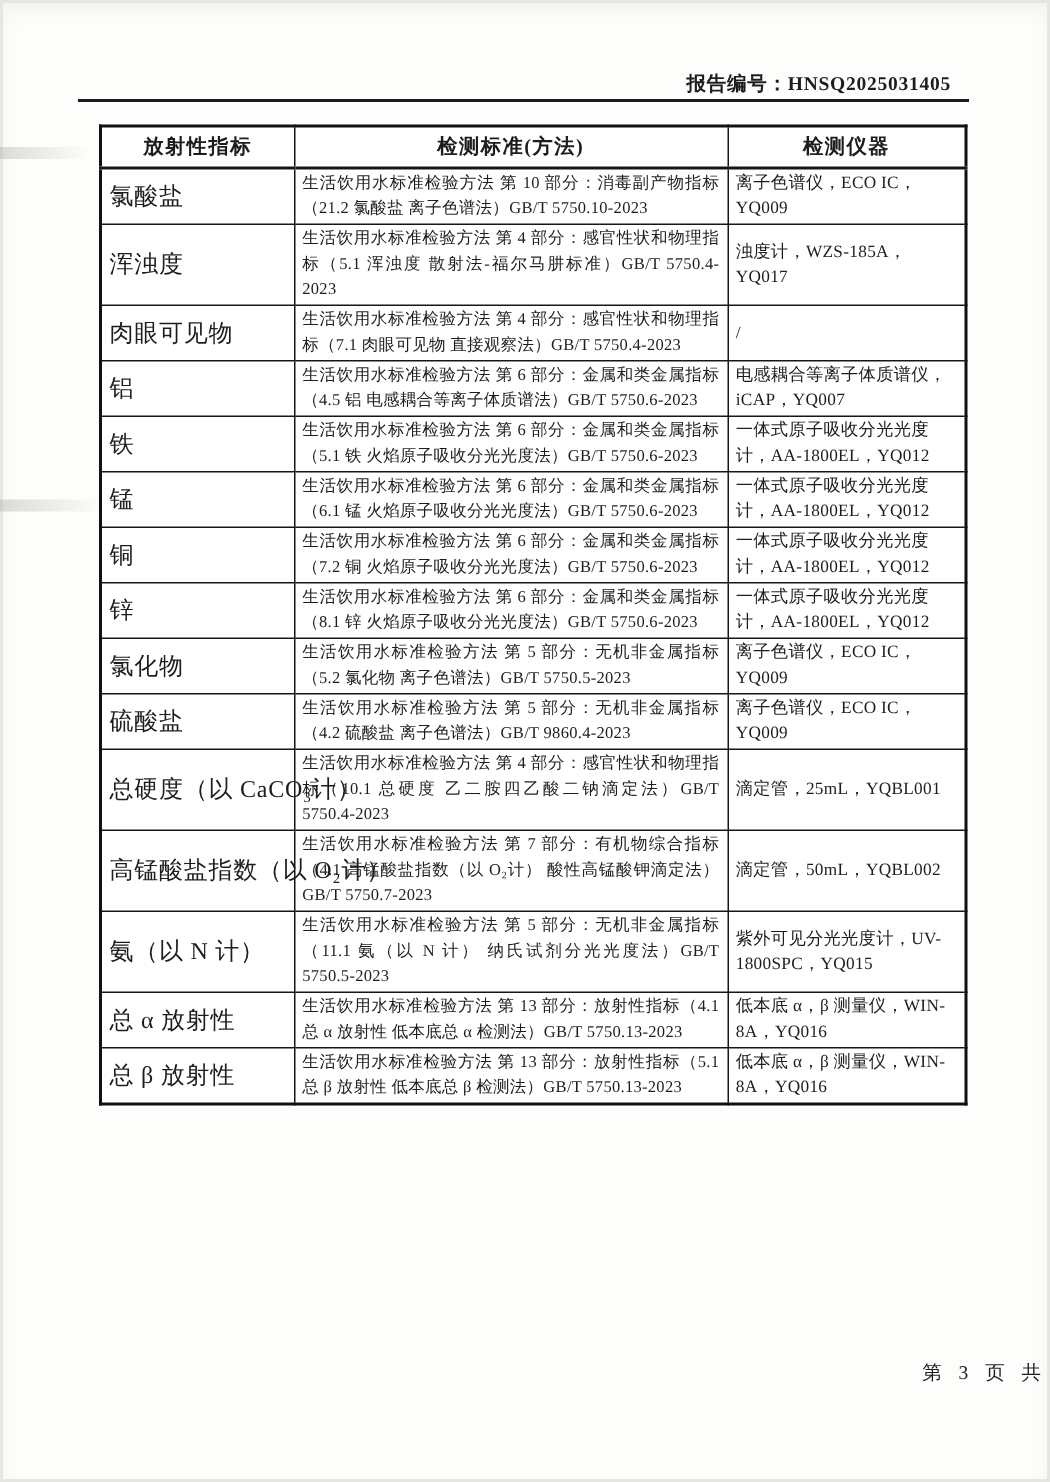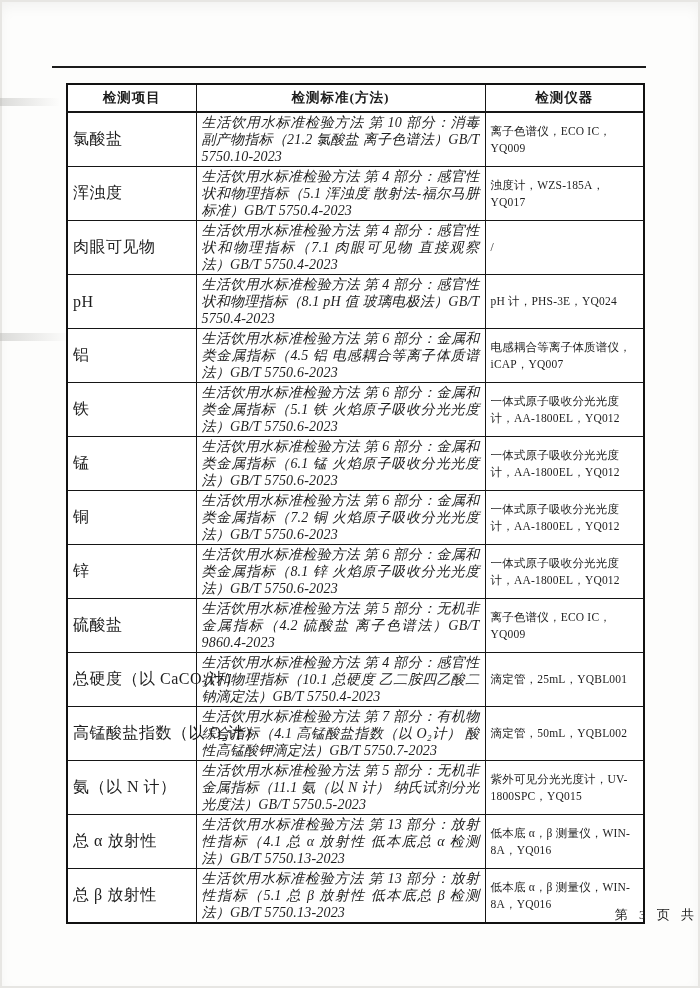--- a/index.html
+++ b/index.html
@@ -37,49 +37,50 @@
   table.report th{
     height:26px;font-size:13.5px;font-weight:bold;text-align:center;
     letter-spacing:1px;border-bottom-width:2px;padding:0;
   }
   table.report td{padding:1px 5px;vertical-align:middle;}
   td.c-item{
     text-align:left;font-size:16px;letter-spacing:.5px;white-space:nowrap;
     padding:1px 1px;
   }
   td.c-method{
-    font-size:14px;line-height:17px;text-align:justify;letter-spacing:.2px;font-style:italic;
+    font-size:11px;line-height:17px;text-align:justify;letter-spacing:.2px;
   }
   td.c-instr{
     font-size:11.5px;line-height:17px;letter-spacing:.2px;
   }
   tbody tr{height:37px;}
   .footer{
     position:absolute;left:0;top:906px;width:700px;text-align:right;
     font-size:13px;letter-spacing:4px;margin-left:40px;
   }
 </style>
 </head>
 <body>
 
 <div class="page">
   <div class="scan-smudge" style="top:98px;width:60px;"></div>
   <div class="scan-smudge" style="top:333px;width:70px;"></div>
 
+  <div class="report-no">报告编号：HNSQ2025031405</div>
   <div class="header-rule"></div>
 
   <table class="report">
     <colgroup>
       <col style="width:129px">
         <col style="width:289px">
         <col style="width:159px">
     </colgroup>
     <thead>
       <tr>
-        <th>检测项目</th>
+        <th>放射性指标</th>
         <th>检测标准(方法)</th>
         <th>检测仪器</th>
       </tr>
     </thead>
     <tbody>
   <tr>
     <td class="c-item">氯酸盐</td>
     <td class="c-method">生活饮用水标准检验方法 第 10 部分：消毒副产物指标（21.2 氯酸盐 离子色谱法）GB/T 5750.10-2023</td>
     <td class="c-instr">离子色谱仪，ECO IC，YQ009</td>
   </tr>
@@ -91,25 +92,20 @@
     <td class="c-instr">浊度计，WZS-185A，YQ017</td>
   </tr>
 
 
   <tr>
     <td class="c-item">肉眼可见物</td>
     <td class="c-method">生活饮用水标准检验方法 第 4 部分：感官性状和物理指标（7.1 肉眼可见物 直接观察法）GB/T 5750.4-2023</td>
     <td class="c-instr">/</td>
   </tr>
 
-  <tr>
-    <td class="c-item">pH</td>
-    <td class="c-method">生活饮用水标准检验方法 第 4 部分：感官性状和物理指标（8.1 pH 值 玻璃电极法）GB/T 5750.4-2023</td>
-    <td class="c-instr">pH 计，PHS-3E，YQ024</td>
-  </tr>
 
   <tr>
     <td class="c-item">铝</td>
     <td class="c-method">生活饮用水标准检验方法 第 6 部分：金属和类金属指标（4.5 铝 电感耦合等离子体质谱法）GB/T 5750.6-2023</td>
     <td class="c-instr">电感耦合等离子体质谱仪，iCAP，YQ007</td>
   </tr>
 
   <tr>
     <td class="c-item">铁</td>
     <td class="c-method">生活饮用水标准检验方法 第 6 部分：金属和类金属指标（5.1 铁 火焰原子吸收分光光度法）GB/T 5750.6-2023</td>
@@ -127,20 +123,25 @@
     <td class="c-method">生活饮用水标准检验方法 第 6 部分：金属和类金属指标（7.2 铜 火焰原子吸收分光光度法）GB/T 5750.6-2023</td>
     <td class="c-instr">一体式原子吸收分光光度计，AA-1800EL，YQ012</td>
   </tr>
 
   <tr>
     <td class="c-item">锌</td>
     <td class="c-method">生活饮用水标准检验方法 第 6 部分：金属和类金属指标（8.1 锌 火焰原子吸收分光光度法）GB/T 5750.6-2023</td>
     <td class="c-instr">一体式原子吸收分光光度计，AA-1800EL，YQ012</td>
   </tr>
 
+  <tr>
+    <td class="c-item">氯化物</td>
+    <td class="c-method">生活饮用水标准检验方法 第 5 部分：无机非金属指标（5.2 氯化物 离子色谱法）GB/T 5750.5-2023</td>
+    <td class="c-instr">离子色谱仪，ECO IC，YQ009</td>
+  </tr>
 
   <tr>
     <td class="c-item">硫酸盐</td>
     <td class="c-method">生活饮用水标准检验方法 第 5 部分：无机非金属指标（4.2 硫酸盐 离子色谱法）GB/T 9860.4-2023</td>
     <td class="c-instr">离子色谱仪，ECO IC，YQ009</td>
   </tr>
 
 
   <tr>
     <td class="c-item">总硬度（以 CaCO₃计）</td>

